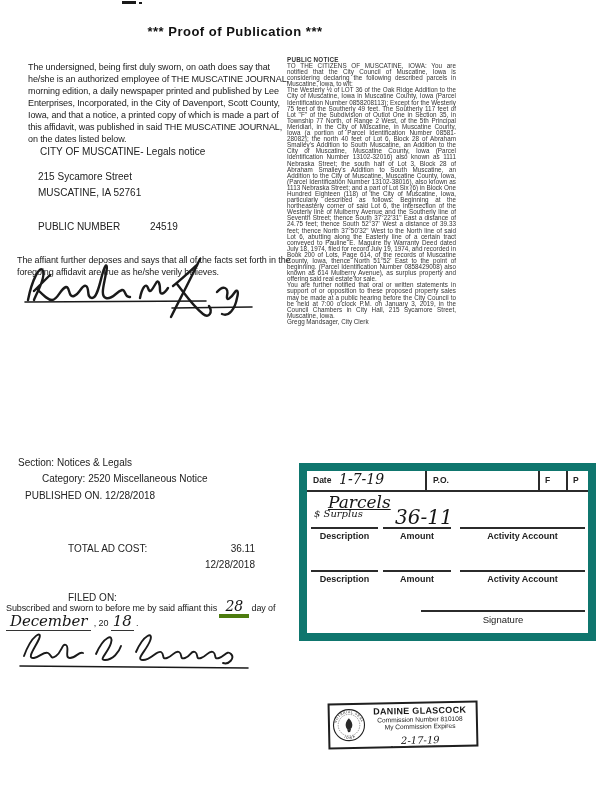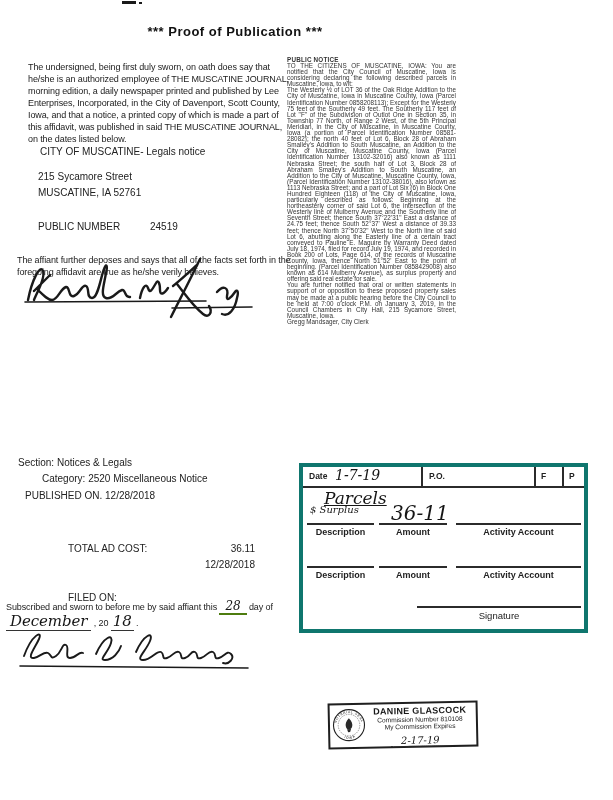--- a/index.html
+++ b/index.html
@@ -6,21 +6,21 @@
   #page{position:relative;width:613px;height:800px;background:#ffffff;overflow:hidden;
         font-family:"Liberation Sans",sans-serif;color:#1c1c1c;}
   .abs{position:absolute;}
   .title{font-size:13px;font-weight:bold;letter-spacing:.5px;text-align:center;color:#111;}
   .body-txt{font-size:9px;line-height:12px;letter-spacing:-.1px;color:#222;margin-top:6px;}
   .meta{font-size:10px;color:#222;}
   .notice{font-size:6.3px;line-height:6.1px;letter-spacing:.05px;color:#333;
           text-align:justify;white-space:pre-line;word-spacing:-.3px;}
   .notice-head{font-size:6.3px;font-weight:bold;color:#333;letter-spacing:.2px;}
   .hw{font-family:"DejaVu Serif",serif;font-style:italic;color:#151515;}
-  .stamp-box{border:4px solid #0f766e;background:transparent;}
+  .stamp-box{border:8px solid #0f766e;background:transparent;}
   .stamp-lbl{font-size:9px;font-weight:bold;color:#222;}
   .cell-lbl{font-size:8.5px;font-weight:bold;color:#222;}
   .uline{position:absolute;height:2px;background:#2b2b2b;}
   .vline{position:absolute;width:2px;background:#2b2b2b;}
   .notary-stamp{border:2px solid #1f1f1f;transform:rotate(-1.2deg);background:#fff;}
   .ns-name{font-size:9px;font-weight:bold;letter-spacing:.3px;color:#181818;white-space:nowrap;}
   .ns-small{font-size:6.6px;color:#222;white-space:nowrap;}
   .dotted{border-bottom:1px dotted #333;}
   svg{display:block;}
   .scanmark{background:#1a1a1a;}
@@ -105,21 +105,21 @@
     <div class="abs stamp-lbl" style="left:4px;top:103px;width:67px;text-align:center;">Description</div>
     <div class="abs stamp-lbl" style="left:76px;top:103px;width:68px;text-align:center;">Amount</div>
     <div class="abs stamp-lbl" style="left:153px;top:103px;width:125px;text-align:center;">Activity Account</div>
 
     <div class="uline" style="left:114px;top:139px;width:164px;"></div>
     <div class="abs stamp-lbl" style="left:114px;top:143px;width:164px;text-align:center;font-weight:normal;font-size:9.5px;">Signature</div>
   </div>
 
   <div class="abs body-txt" style="left:6px;top:594px;width:330px;white-space:nowrap;">
     <span>Subscribed and sworn to before me by said affiant this</span>
-    <span class="hw" style="font-size:12px;border-bottom:2px solid #4d7c0f;padding:0 6px;">28</span>
+    <span class="hw" style="font-size:14px;border-bottom:4px solid #4d7c0f;padding:0 6px;">28</span>
     <span>day of</span>
   </div>
   <div class="abs body-txt" style="left:6px;top:609px;white-space:nowrap;">
     <span class="hw" style="font-size:15px;border-bottom:1px solid #333;padding:0 4px;">December</span>
     <span>, 20</span>
     <span class="hw" style="font-size:15px;border-bottom:1px solid #333;padding:0 2px;">18</span>
     <span>.</span>
   </div>
 
   <svg class="abs" style="left:18px;top:626px;" width="240" height="46" viewBox="0 0 240 46" aria-label="Lela D Glascock">

